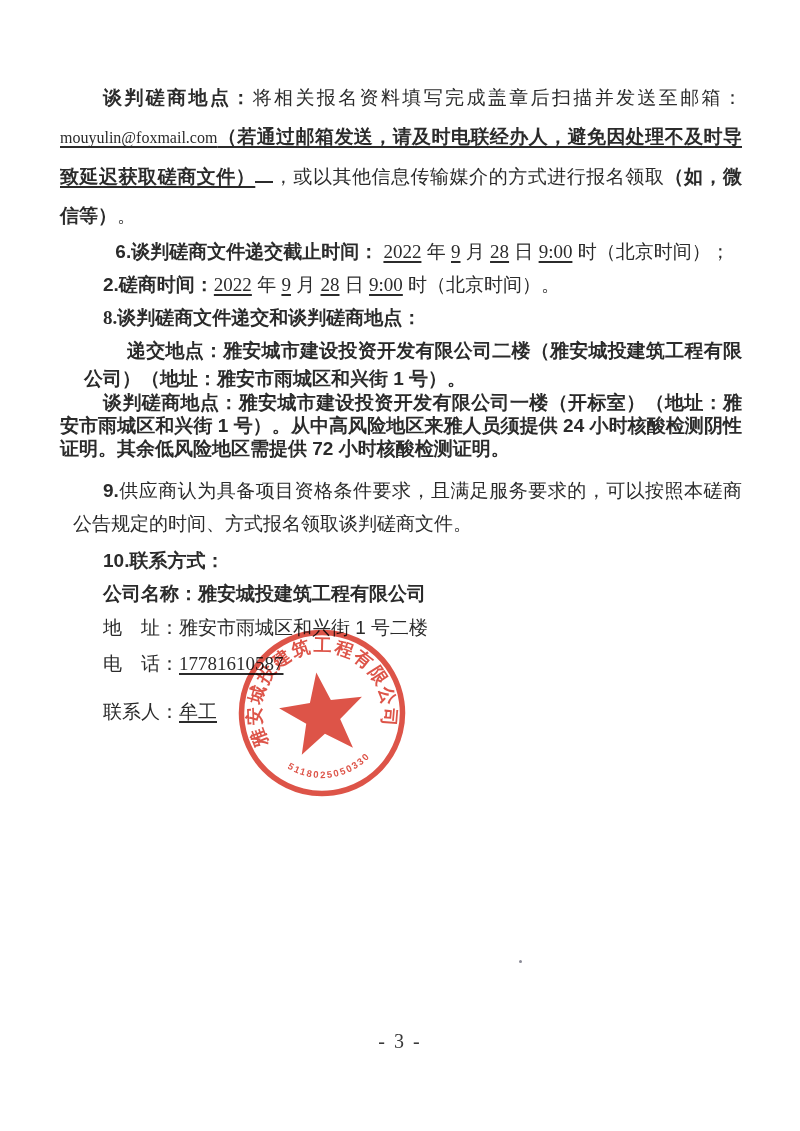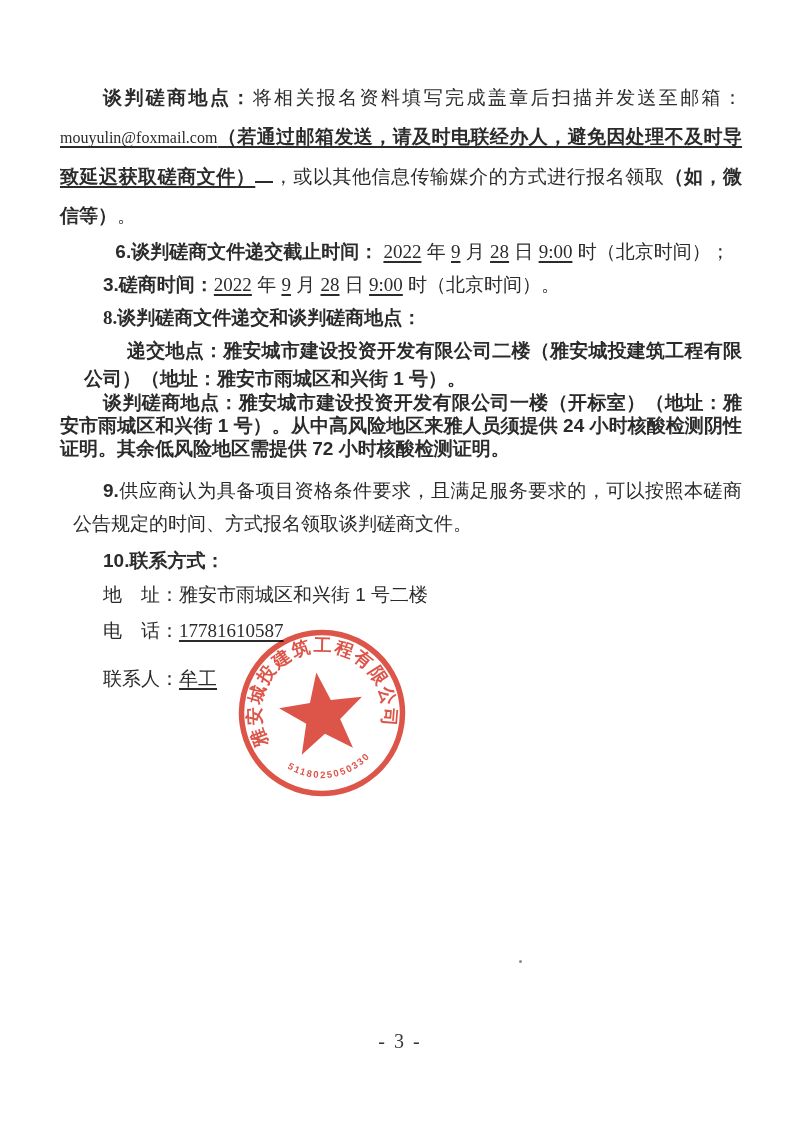--- a/index.html
+++ b/index.html
@@ -43,33 +43,34 @@
 </head>
 <body>
 
 <div class="page">
   <div class="doc">
 
     <p class="p-online j ind"><span class="b">谈判磋商地点：</span><span>将相关报名资料填写完成盖章后扫描并发送至邮箱：</span><span class="email u">mouyulin@foxmail.com</span><span class="b u">（若通过邮箱发送，请及时电联经办人，避免因处理不及时导致延迟获取磋商文件）</span><span class="u-gap"></span><span>，或以其他信息传输媒介的方式进行报名领取</span><span class="b">（如，微信等）</span><span>。</span></p>
 
     <p class="p-deadline pad-l"><span class="b">6.谈判磋商文件递交截止时间： </span><span class="u serif">2022</span><span> 年 </span><span class="u serif">9</span><span> 月 </span><span class="u serif">28</span><span> 日 </span><span class="u serif">9:00</span><span> 时（北京时间）；</span></p>
 
-    <p class="p-time pad-l"><span class="b">3.磋商时间：</span><span class="u serif">2022</span><span> 年  </span><span class="u serif">9</span><span> 月 </span><span class="u serif">28</span><span> 日 </span><span class="u serif">9:00</span><span> 时（北京时间）。</span></p>
+    <p class="p-time pad-l"><span class="b">2.磋商时间：</span><span class="u serif">2022</span><span> 年  </span><span class="u serif">9</span><span> 月 </span><span class="u serif">28</span><span> 日 </span><span class="u serif">9:00</span><span> 时（北京时间）。</span></p>
 
     <p class="p-lochead pad-l"><span class="b">8.谈判磋商文件递交和谈判磋商地点：</span></p>
 
     <p class="p-submit j ind"><span class="b">递交地点：雅安城市建设投资开发有限公司二楼（雅安城投建筑工程有限公司）（地址：雅安市雨城区和兴街 1 号）。</span></p>
 
     <p class="p-consult j ind"><span class="b">谈判磋商地点：雅安城市建设投资开发有限公司一楼（开标室）（地址：雅安市雨城区和兴街 1 号）。从中高风险地区来雅人员须提供 24 小时核酸检测阴性证明。其余低风险地区需提供 72 小时核酸检测证明。</span></p>
 
     <p class="p-item9 j"><span class="b">9.</span><span>供应商认为具备项目资格条件要求，且满足服务要求的，可以按照本磋商公告规定的时间、方式报名领取谈判磋商文件。</span></p>
 
 
     <p class="p-item10 pad-l"><span class="b">10.联系方式：</span></p>
 
+    <p class="p-company pad-l"><span class="b">公司名称：</span><span class="b">雅安城投建筑工程有限公司</span></p>
 
     <p class="p-address pad-l"><span>地　址：</span><span>雅安市雨城区和兴街 1 号二楼</span></p>
 
     <p class="p-phone pad-l"><span>电　话：</span><span class="u serif">17781610587</span></p>
 
     <p class="p-contact pad-l"><span>联系人：</span><span class="u">牟工</span></p>
 
   </div>
 
   <svg class="stamp" viewBox="-100 -100 200 200" aria-hidden="true">

